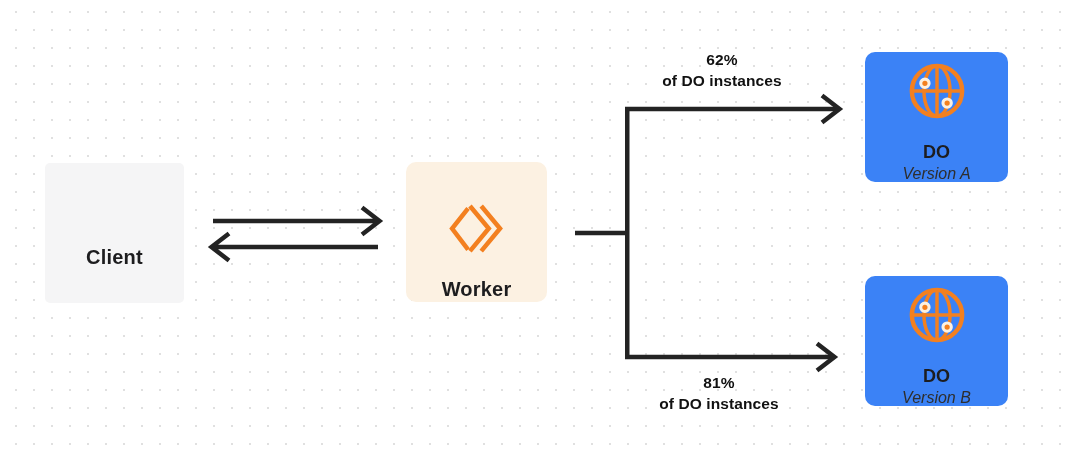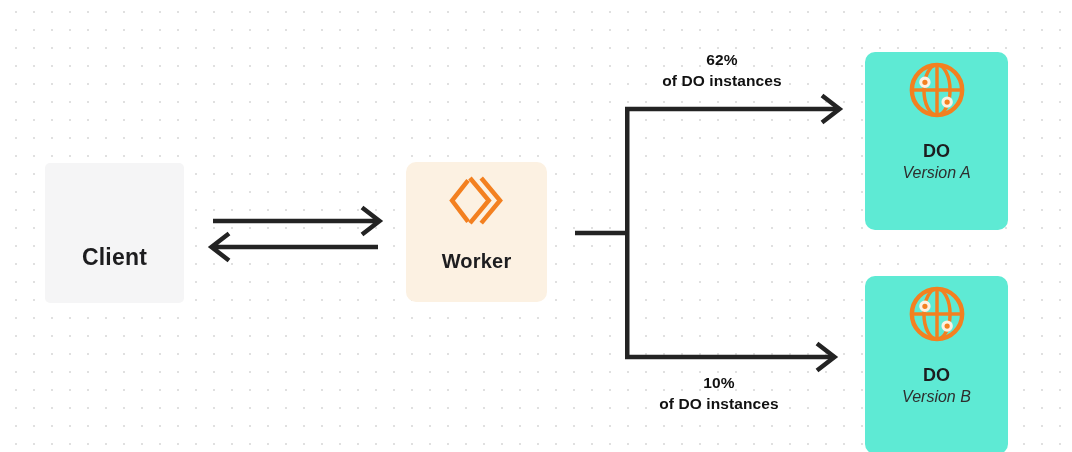--- a/index.html
+++ b/index.html
@@ -14,34 +14,35 @@
   .node{
     position:absolute;display:flex;flex-direction:column;align-items:center;
     box-sizing:border-box;
   }
   .client-box{
     left:45px;top:163px;width:139px;height:140px;
     background:#f5f5f6;border-radius:5px;
     justify-content:center;
   }
   .client-box .node-label{
-    font-size:23px;font-weight:700;color:#1d1d1f;letter-spacing:.2px;margin-top:48px;
+    font-size:20px;font-weight:700;color:#1d1d1f;letter-spacing:.2px;margin-top:48px;
   }
   .worker-box{
     left:406px;top:162px;width:141px;height:140px;
     background:#fcf1e2;border-radius:10px;
-    padding-top:8px;
+    padding-top:36px;
   }
   .worker-box .node-label{
     margin-top:18px;font-size:20px;font-weight:700;color:#1d1d1f;letter-spacing:.2px;
   }
   .do-box{
-    width:143px;height:178px;left:865px;
-    background:#5eead4;border-radius:10px;
+    width:143px;height:130px;left:865px;
+    background:#3b82f6;border-radius:10px;
     padding-top:9px;
+    justify-content:center;
   }
   .do-box-a{top:52px;}
   .do-box-b{top:276px;}
   .do-title{margin-top:23px;font-size:18px;font-weight:700;color:#1d1d1f;line-height:1;}
   .do-subtitle{margin-top:5px;font-size:16px;font-weight:400;color:#2e2e2e;line-height:1;font-style:italic;}
   .edges-layer{position:absolute;left:0;top:0;}
   .branch-label{
     position:absolute;width:180px;text-align:center;
     font-size:15.5px;font-weight:700;color:#111;line-height:21px;letter-spacing:.1px;
   }
@@ -106,15 +107,15 @@
   </svg>
   <span class="do-title">DO</span>
   <span class="do-subtitle">Version B</span>
 </div>
 
 <div class="branch-label branch-label-a">
   <div>62%</div>
   <div>of DO instances</div>
 </div>
 <div class="branch-label branch-label-b">
-  <div>10%</div>
+  <div>81%</div>
   <div>of DO instances</div>
 </div>
 
 </body></html>

